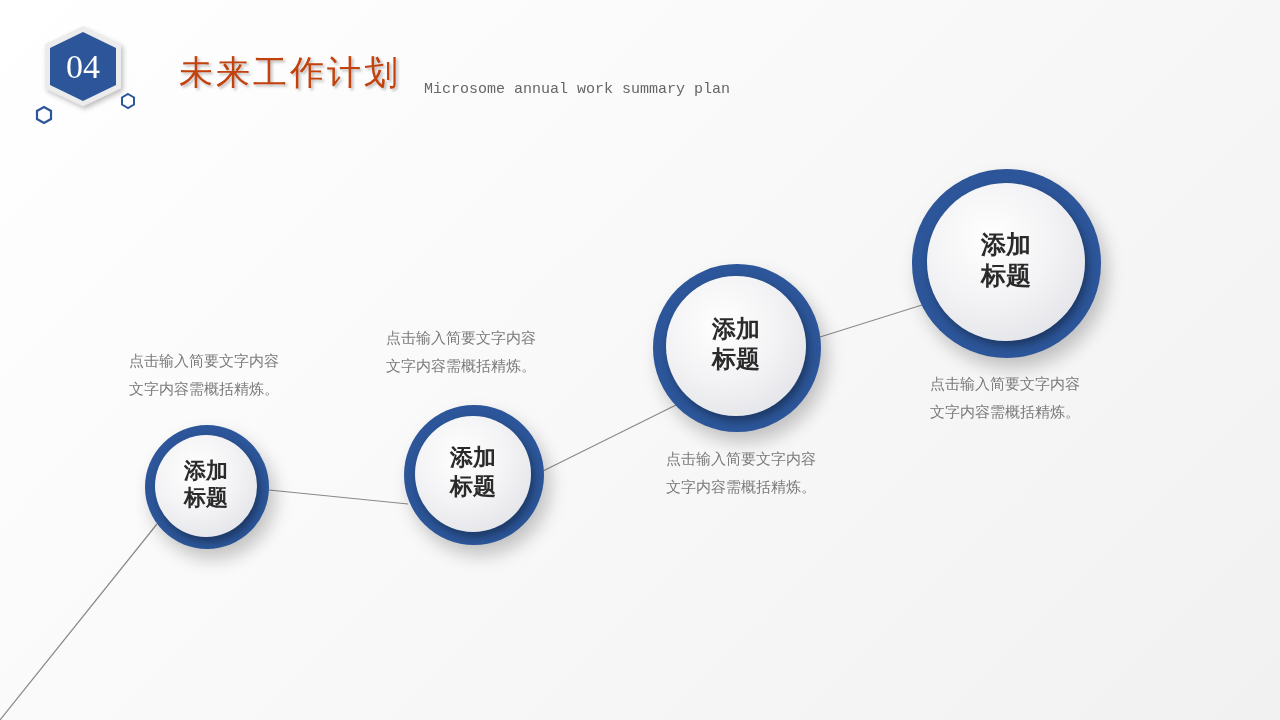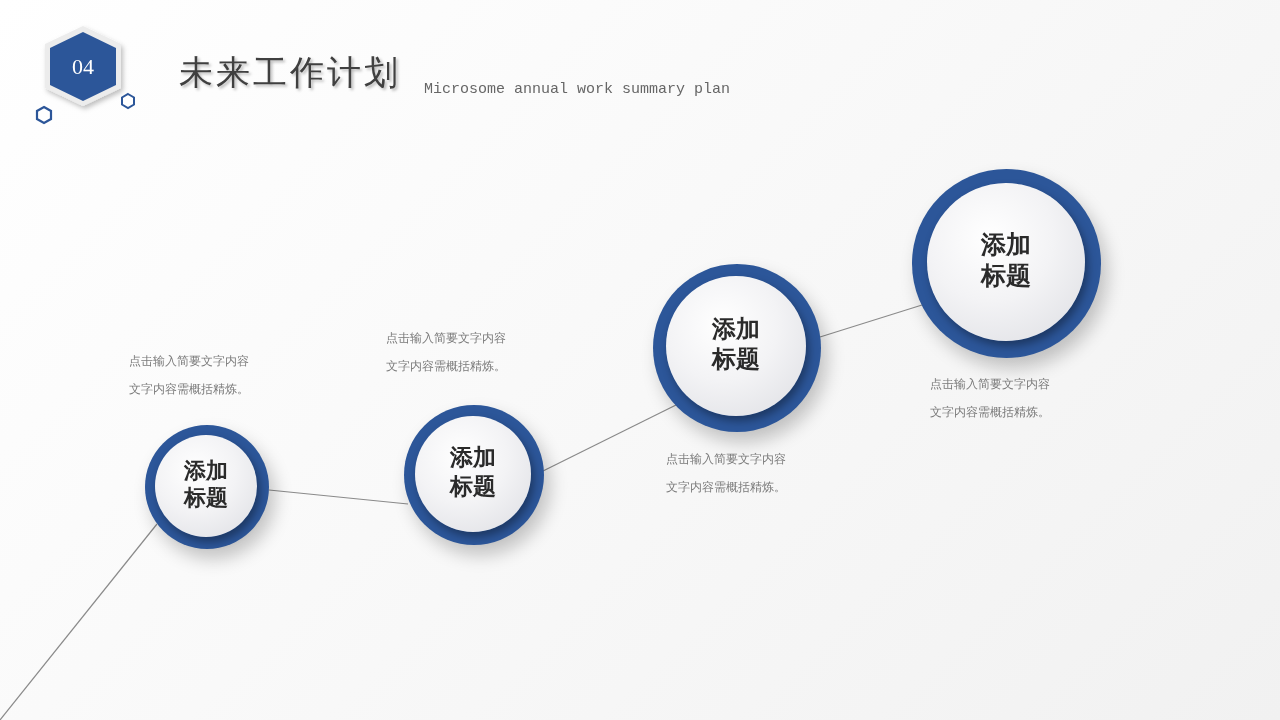--- a/index.html
+++ b/index.html
@@ -7,24 +7,24 @@
     width: 1280px; height: 720px; overflow: hidden; position: relative;
     background: linear-gradient(135deg, #ffffff 0%, #f9f9f9 45%, #f1f1f1 100%);
     font-family: "DejaVu Sans", "Liberation Sans", sans-serif;
   }
   .abs { position: absolute; }
   svg.lines { position: absolute; left: 0; top: 0; width: 1280px; height: 720px; }
   .hex-badge { left: 44px; top: 26px; width: 80px; height: 84px; }
   .badge-num {
     position: absolute; left: 51px; top: 38px; width: 64px; height: 60px;
     color: #ffffff; font-family: "Liberation Serif", "DejaVu Serif", serif;
-    font-size: 22px; line-height: 58px; text-align: center; letter-spacing: 0px;
+    font-size: 34px; line-height: 58px; text-align: center; letter-spacing: 0px;
   }
   .title {
-    left: 179px; top: 50px; font-size: 34px; color: #404040; letter-spacing: 3px;
+    left: 179px; top: 50px; font-size: 34px; color: #c2410c; letter-spacing: 3px;
     font-family: "DejaVu Sans", "Liberation Sans", sans-serif;
     text-shadow: 2px 2px 3px rgba(0,0,0,0.28);
     line-height: 44px;
   }
   .subtitle {
     left: 424px; top: 81px; font-size: 15px; color: #666666;
     font-family: "Liberation Mono", "DejaVu Sans Mono", monospace; letter-spacing: 0px;
   }
   .node { position: absolute; border-radius: 50%; background: #2c5699;
     box-shadow: 6px 10px 18px rgba(0,0,0,0.22); }
@@ -32,21 +32,21 @@
     position: absolute; border-radius: 50%;
     background: radial-gradient(circle at 40% 35%, #ffffff 0%, #f3f3f5 45%, #dcdde2 100%);
     box-shadow: 3px 5px 8px rgba(0,0,0,0.35);
     display: flex; align-items: center; justify-content: center; text-align: center;
   }
   .node .label {
     font-family: Liberation Mono, monospace; font-weight: bold;
     color: #2a2a2a; white-space: pre-line; line-height: 1.25;
   }
   .desc {
-    position: absolute; font-size: 12px; color: #7a7a7a; line-height: 28px;
+    position: absolute; font-size: 15px; color: #7a7a7a; line-height: 28px;
     font-family: Liberation Sans, sans-serif; white-space: pre-line;
   }
 </style>
 </head>
 <body>
 
 <svg class="lines" viewBox="0 0 1280 720">
   <line x1="0" y1="720" x2="157" y2="524" stroke="#8a8a8a" stroke-width="1.2"></line>
   <line x1="269" y1="490" x2="408" y2="504" stroke="#8a8a8a" stroke-width="1.2"></line>
   <line x1="543" y1="471" x2="676" y2="405" stroke="#8a8a8a" stroke-width="1.2"></line>

